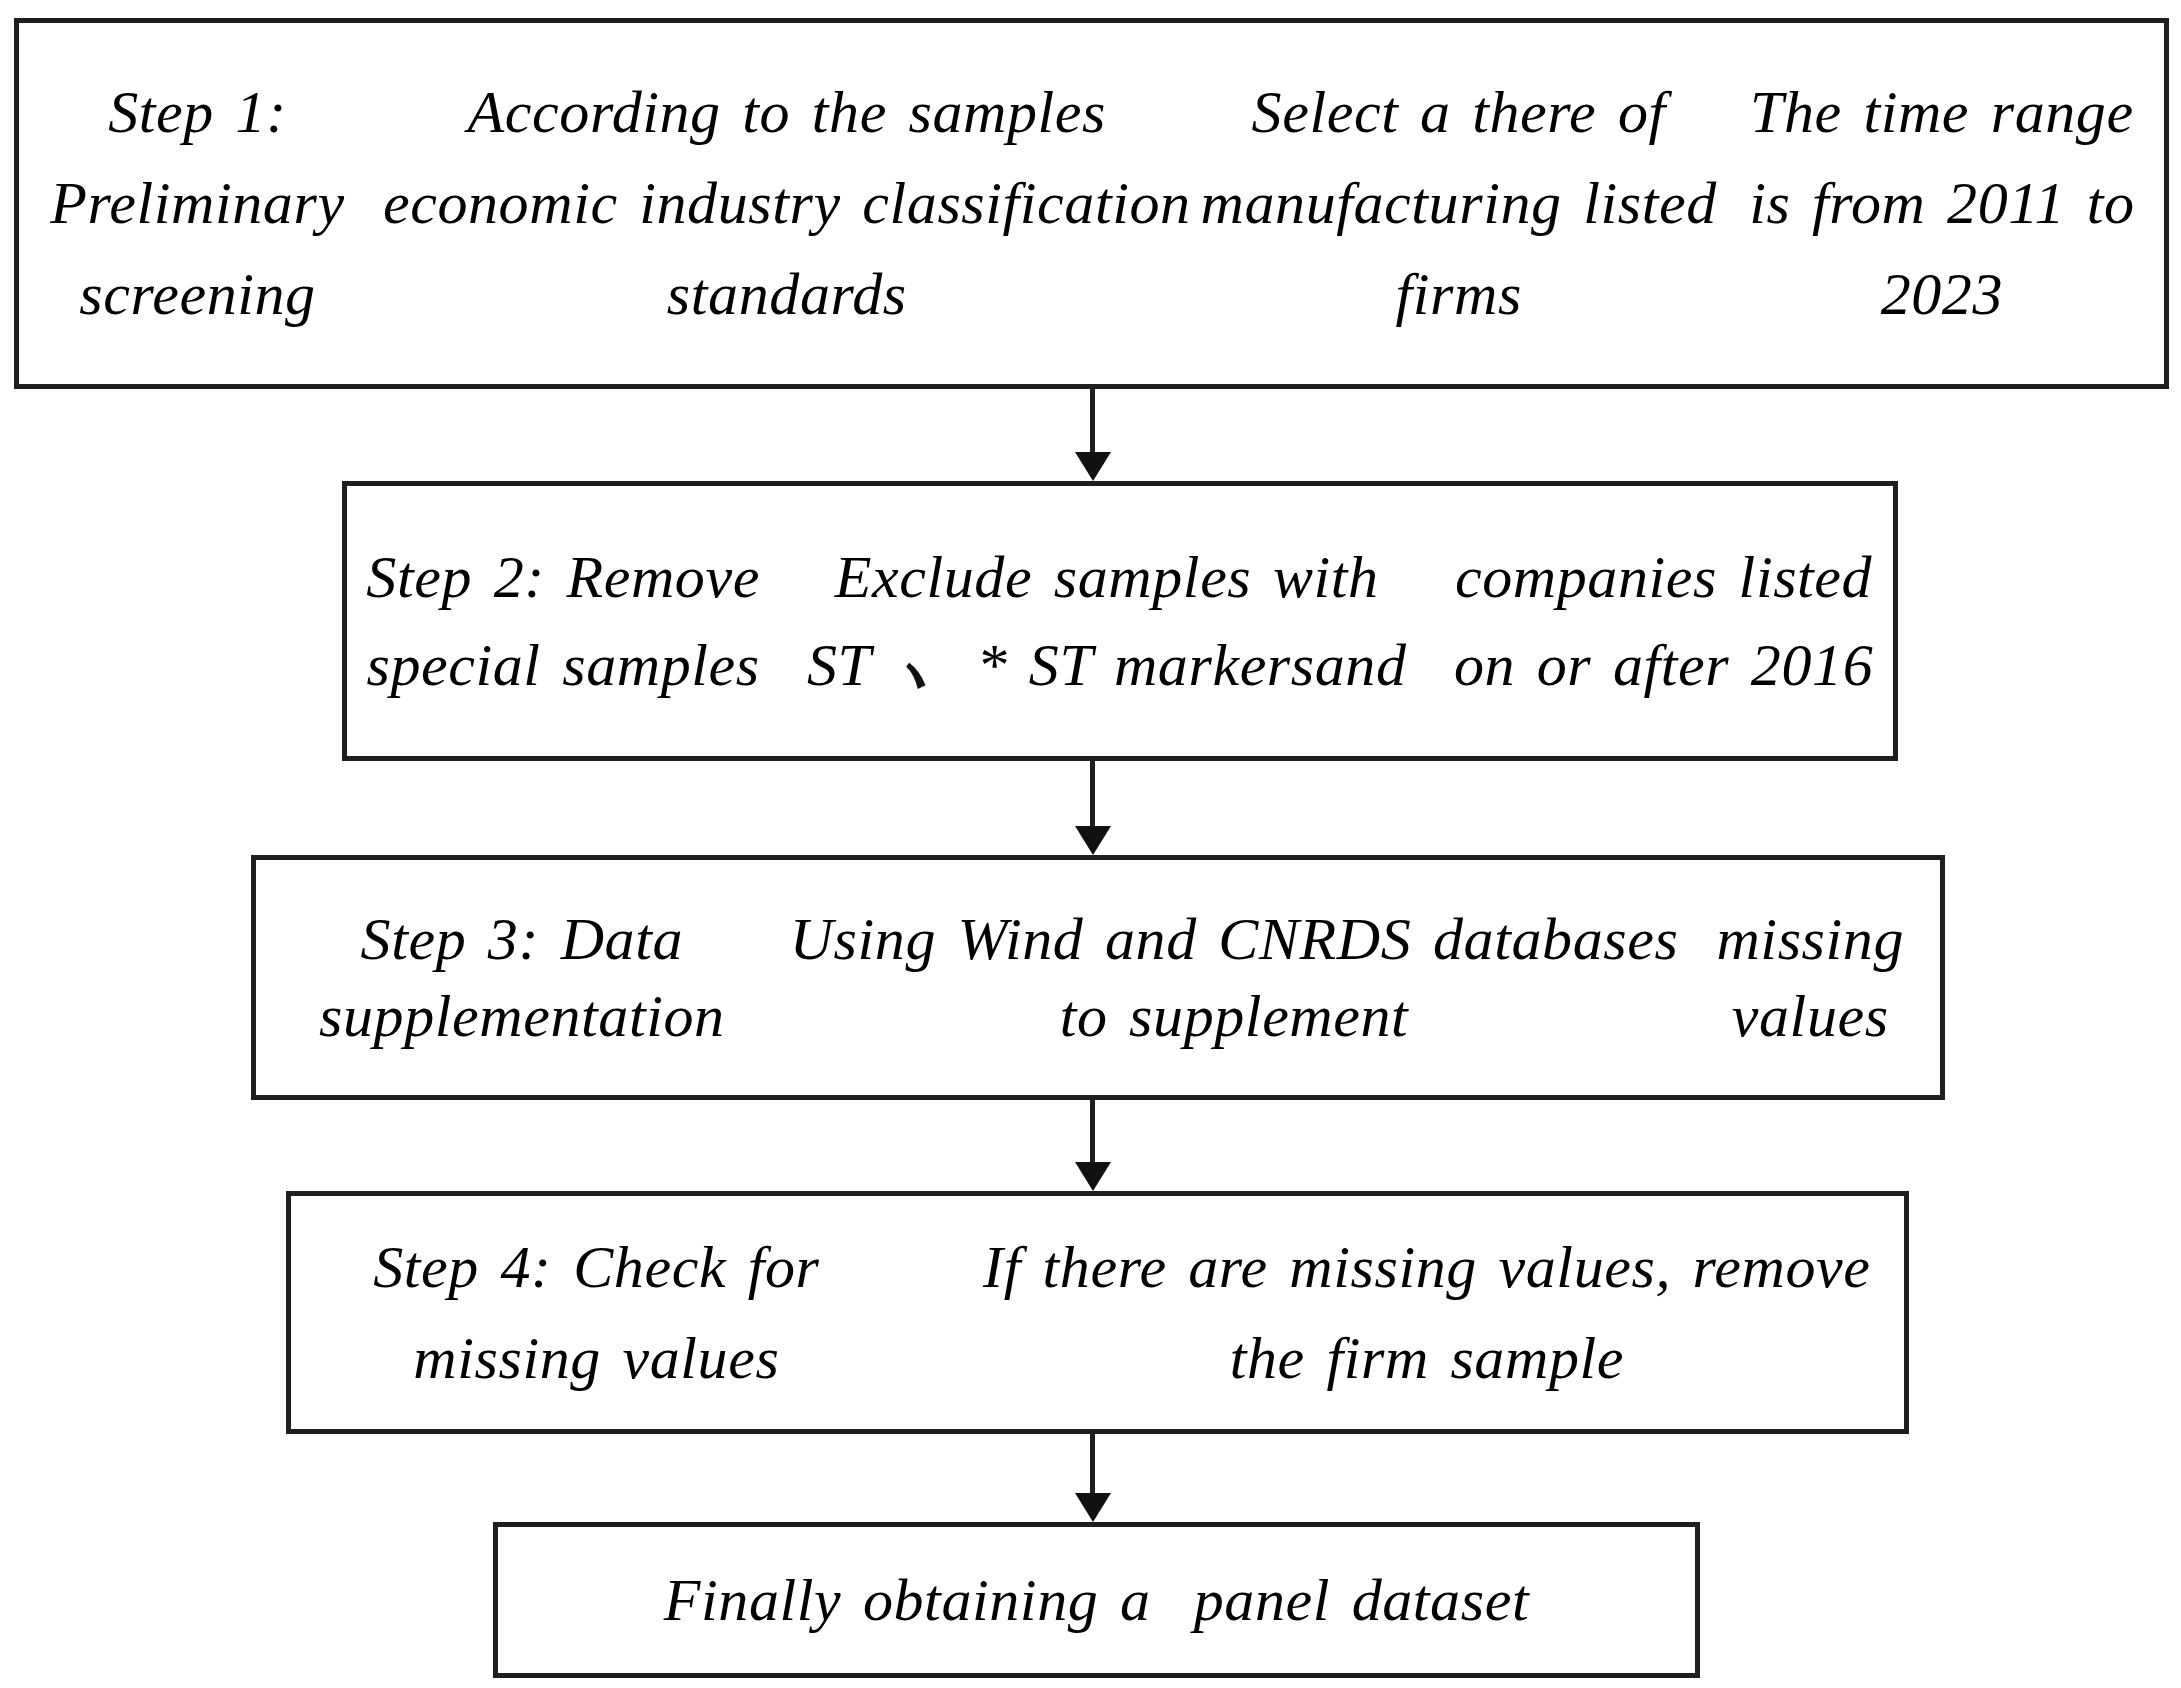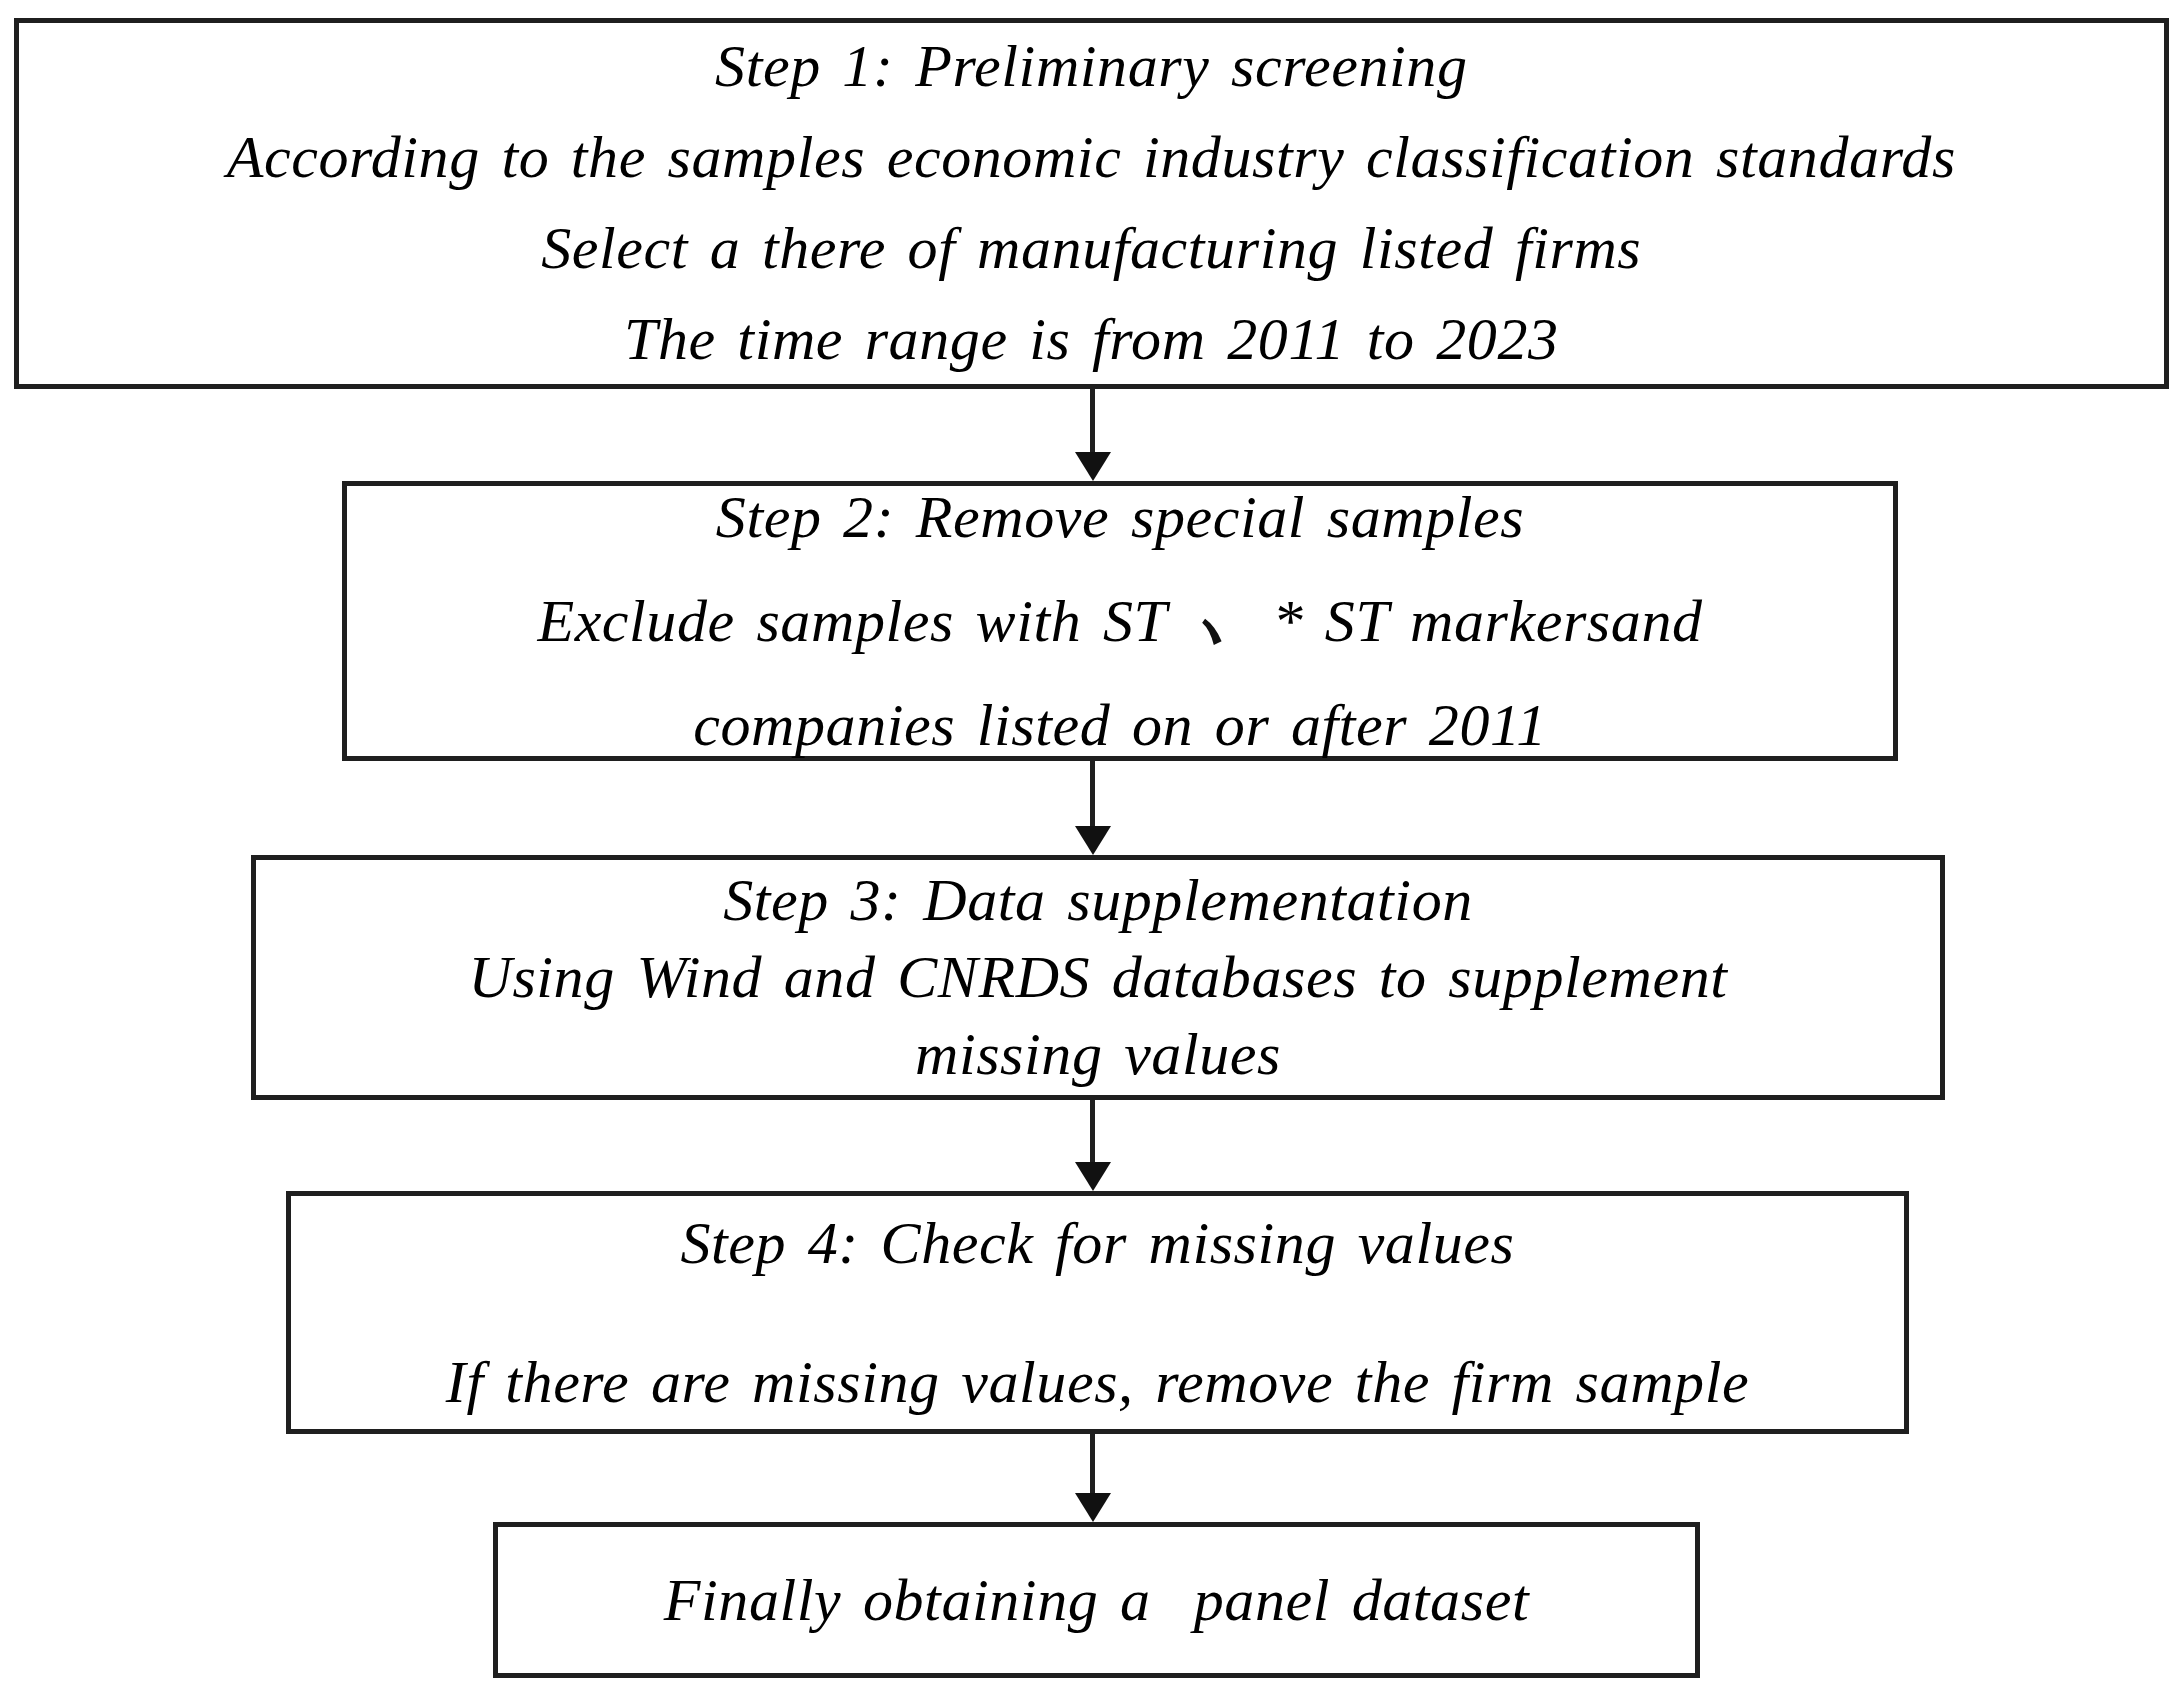--- a/index.html
+++ b/index.html
@@ -12,21 +12,21 @@
     font-style: italic;
     color: #000000;
     overflow: hidden;
   }
   .box {
     position: absolute;
     box-sizing: border-box;
     border: 5.9px solid #1f1f1f;
     background: #ffffff;
     display: flex;
-    flex-direction: column;
+    flex-direction: row;
     justify-content: center;
     align-items: center;
     text-align: center;
   }
   .box .line {
     white-space: pre-wrap;
     font-size: 60px;
     word-spacing: 0.10em;
     letter-spacing: 0.01em;
   }
@@ -78,21 +78,21 @@
   <div class="arrow" id="arrow-1">
     <div class="shaft"></div>
     <div class="head"></div>
   </div>
 
   <div class="box" id="box-step2">
     <div class="line">Step 2: Remove special samples</div>
     <div class="line">Exclude samples with ST <svg class="ideo-comma" width="29.6" height="33" viewBox="0 0 30 34">
           <path d="M5 5 Q15 12 22 28 L14 32 Q10 16 2 9 Z" fill="#111"></path>
         </svg> * ST markersand</div>
-    <div class="line">companies listed on or after 2011</div>
+    <div class="line">companies listed on or after 2016</div>
   </div>
 
   <div class="arrow" id="arrow-2">
     <div class="shaft"></div>
     <div class="head"></div>
   </div>
 
   <div class="box" id="box-step3">
     <div class="line">Step 3: Data supplementation</div>
     <div class="line">Using Wind and CNRDS databases to supplement</div>

